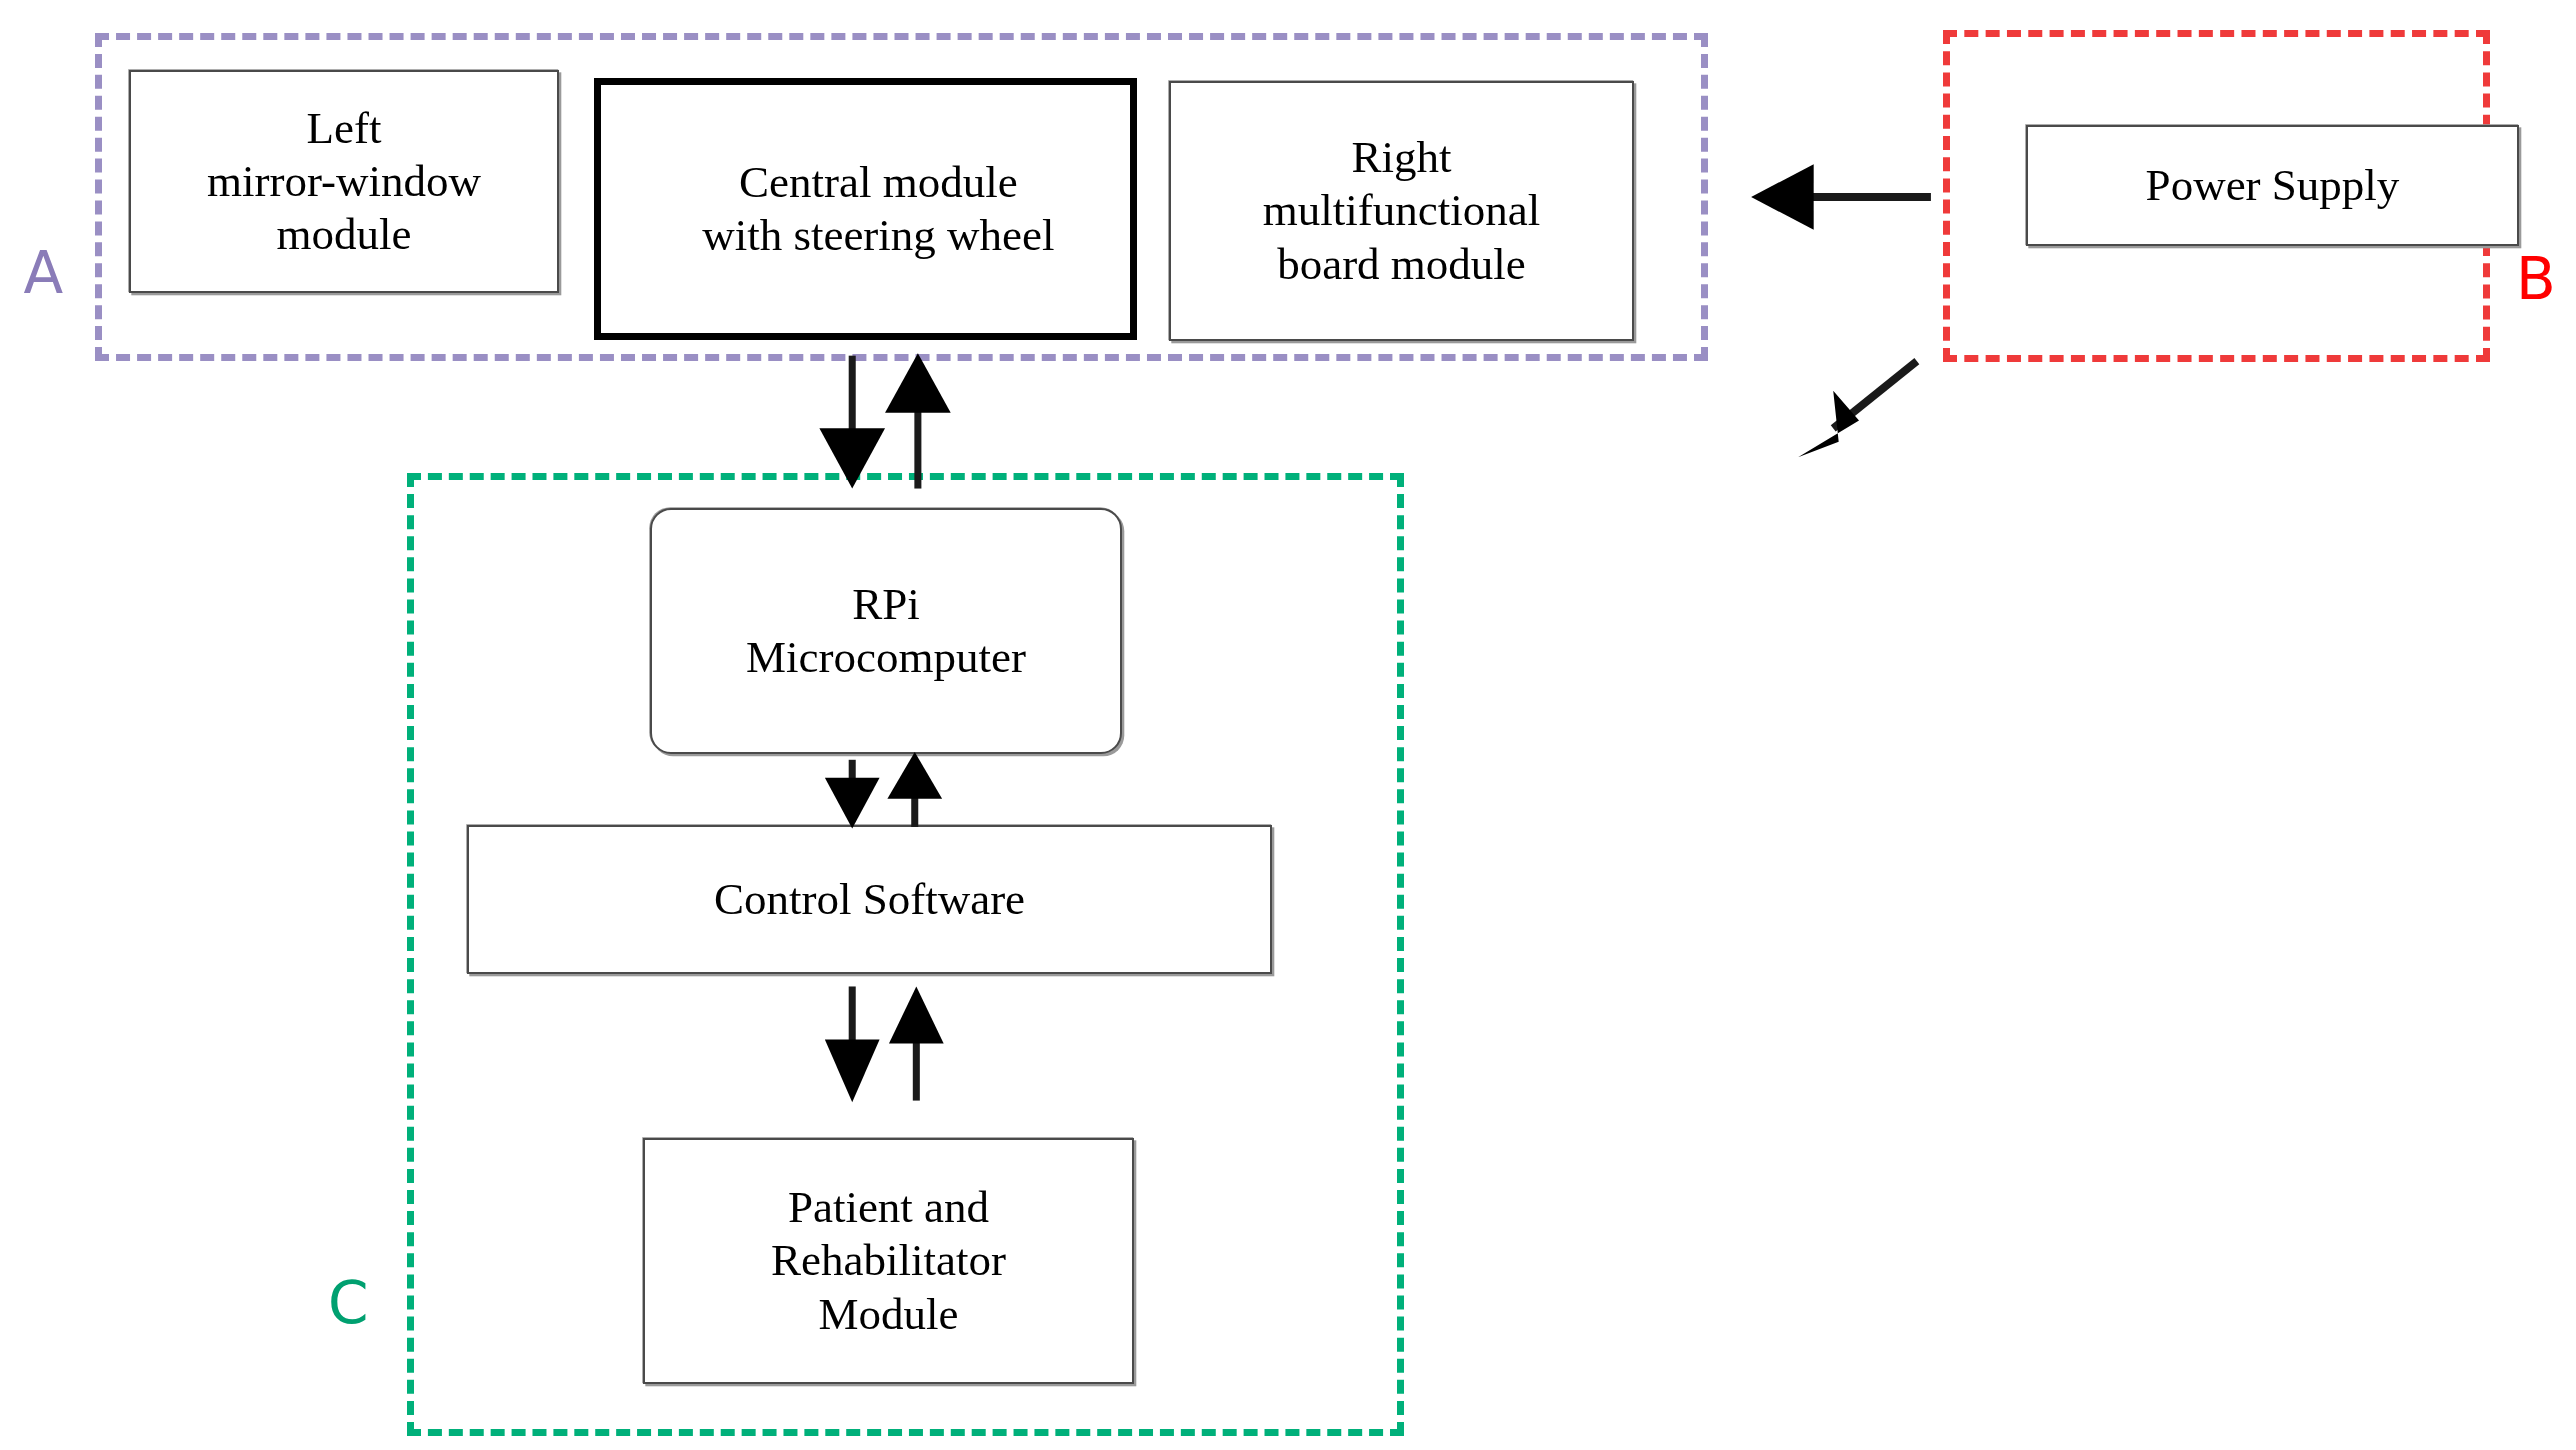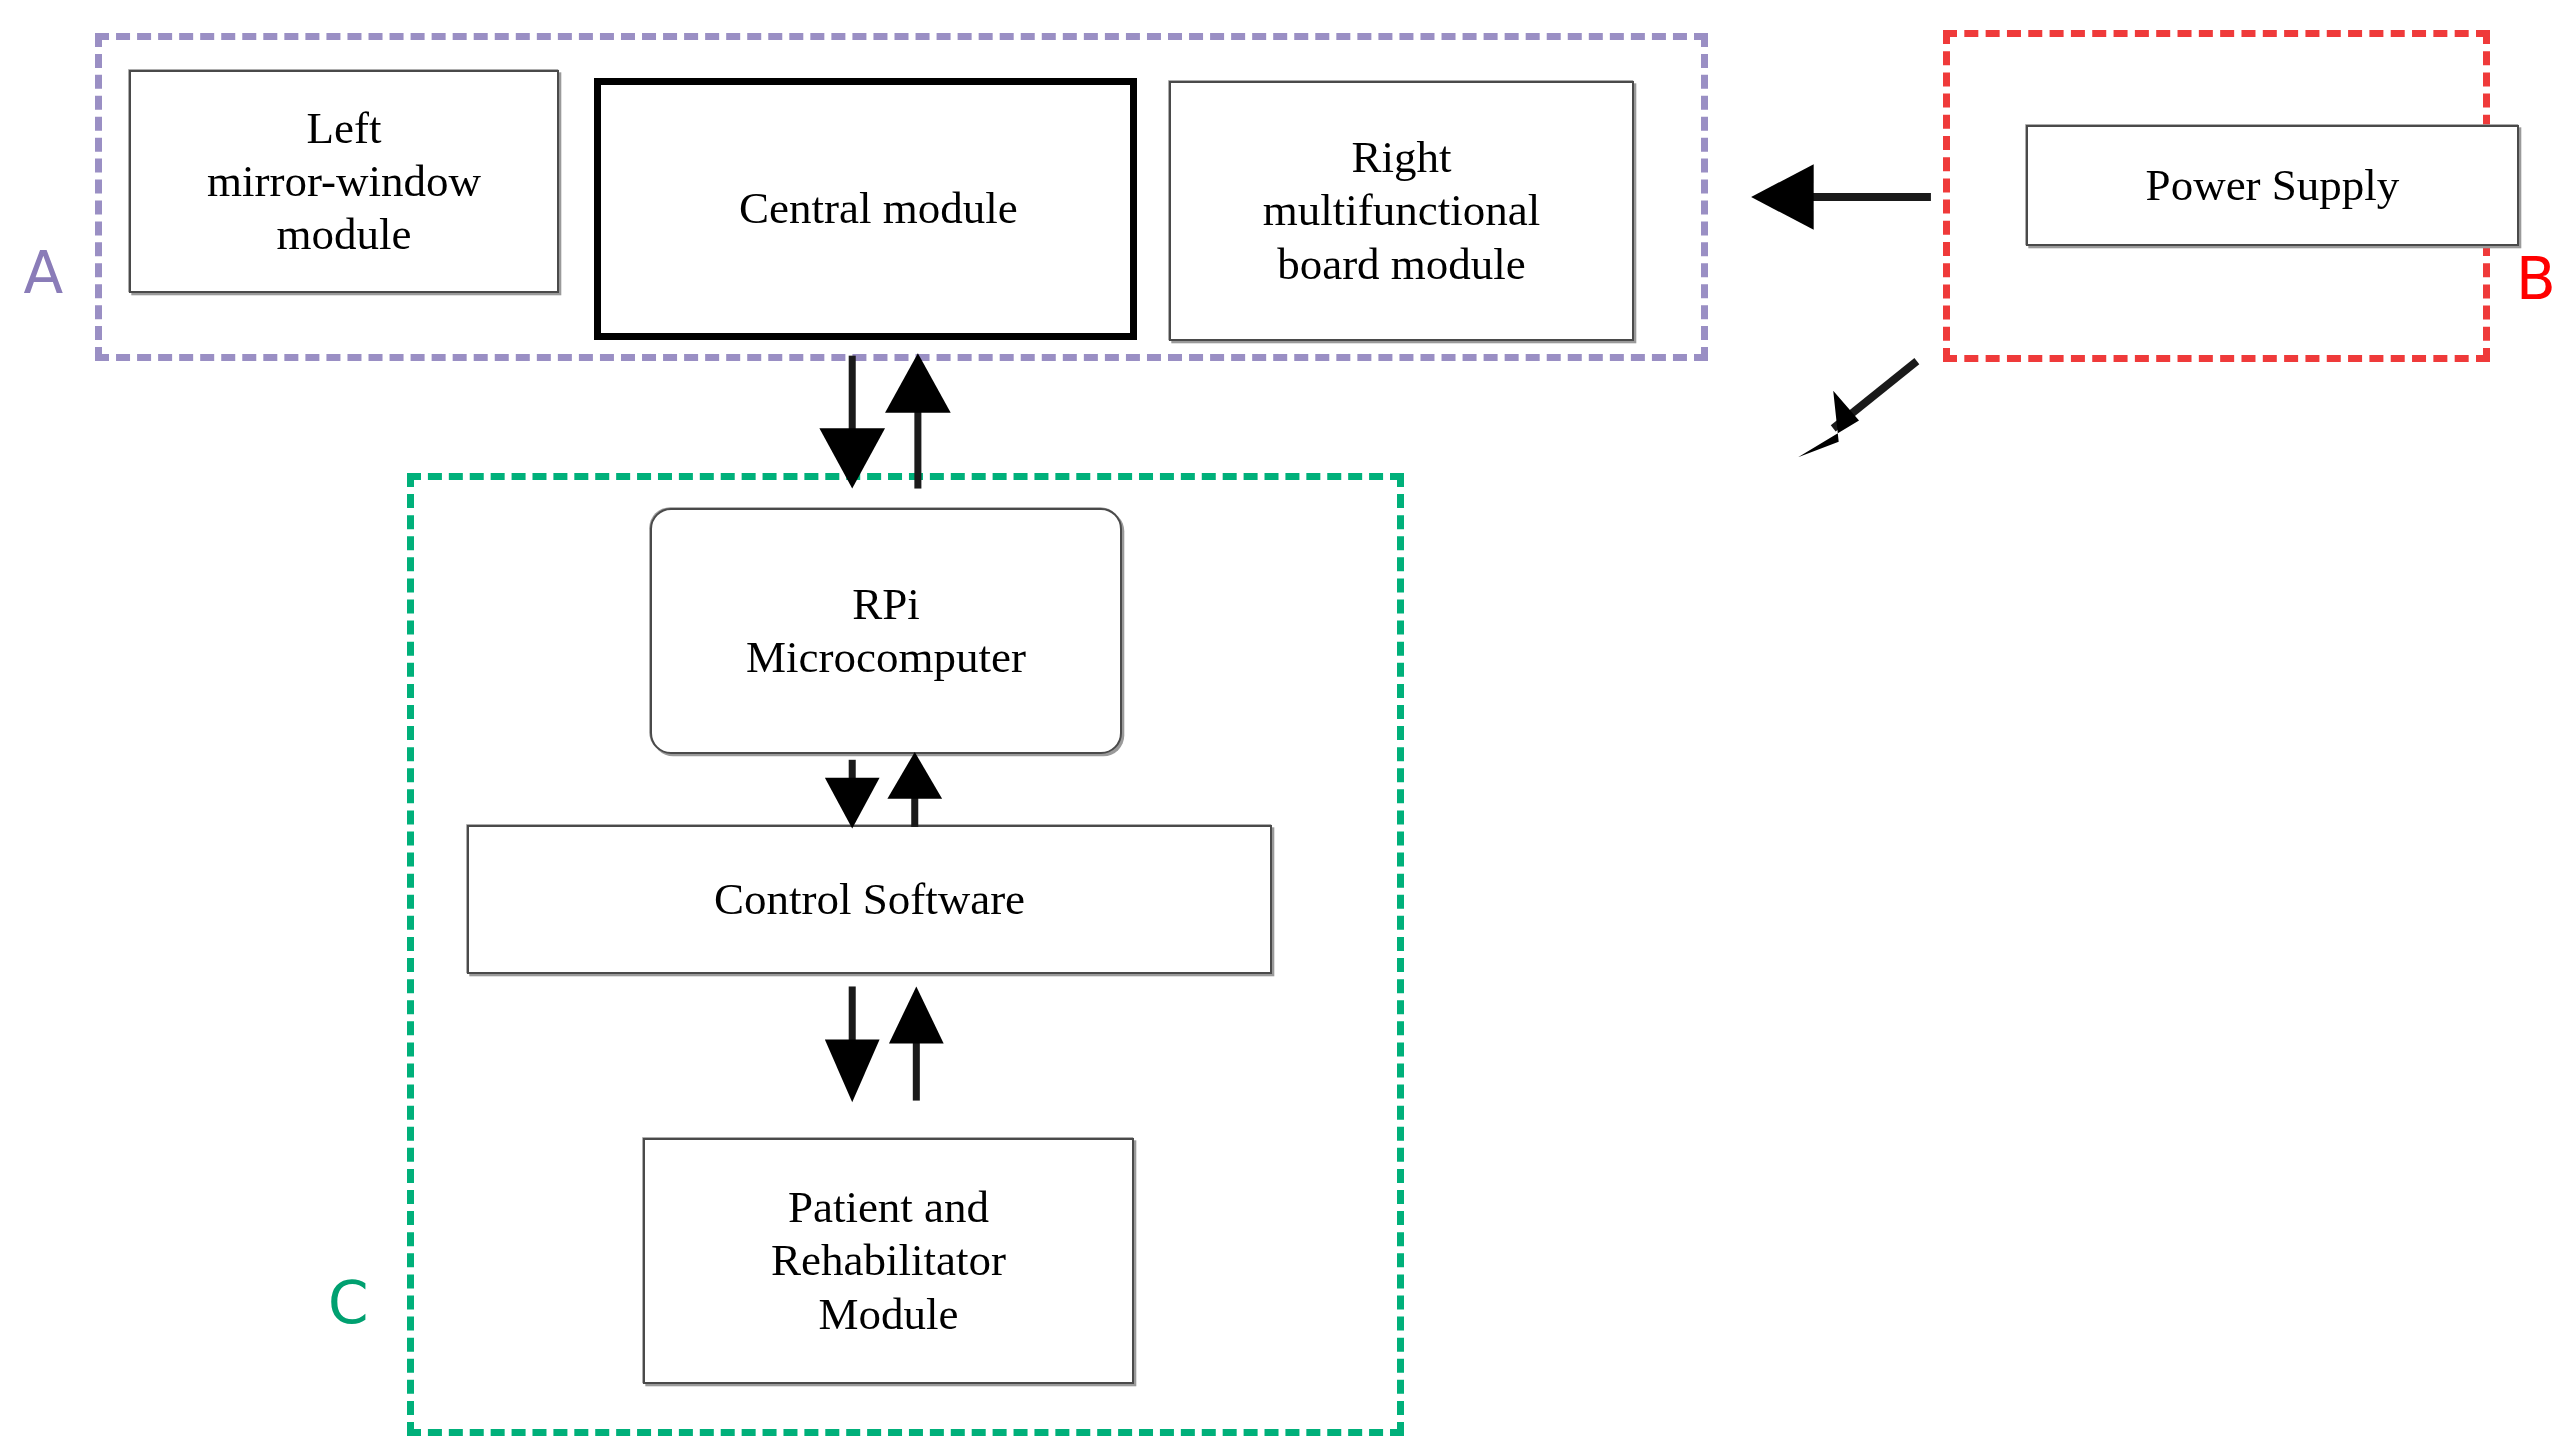--- a/index.html
+++ b/index.html
@@ -110,20 +110,21 @@
     <span class="txt">
       <span>Left</span><br>
       <span>mirror-window</span><br>
       <span>module</span>
     </span>
   </div>
 
   <div class="box box-central bold-box">
     <span class="txt">
       <span>Central module</span><br>
+      <span>with steering wheel</span>
     </span>
   </div>
 
   <div class="box box-right">
     <span class="txt">
       <span>Right</span><br>
       <span>multifunctional</span><br>
       <span>board module</span>
     </span>
   </div>

